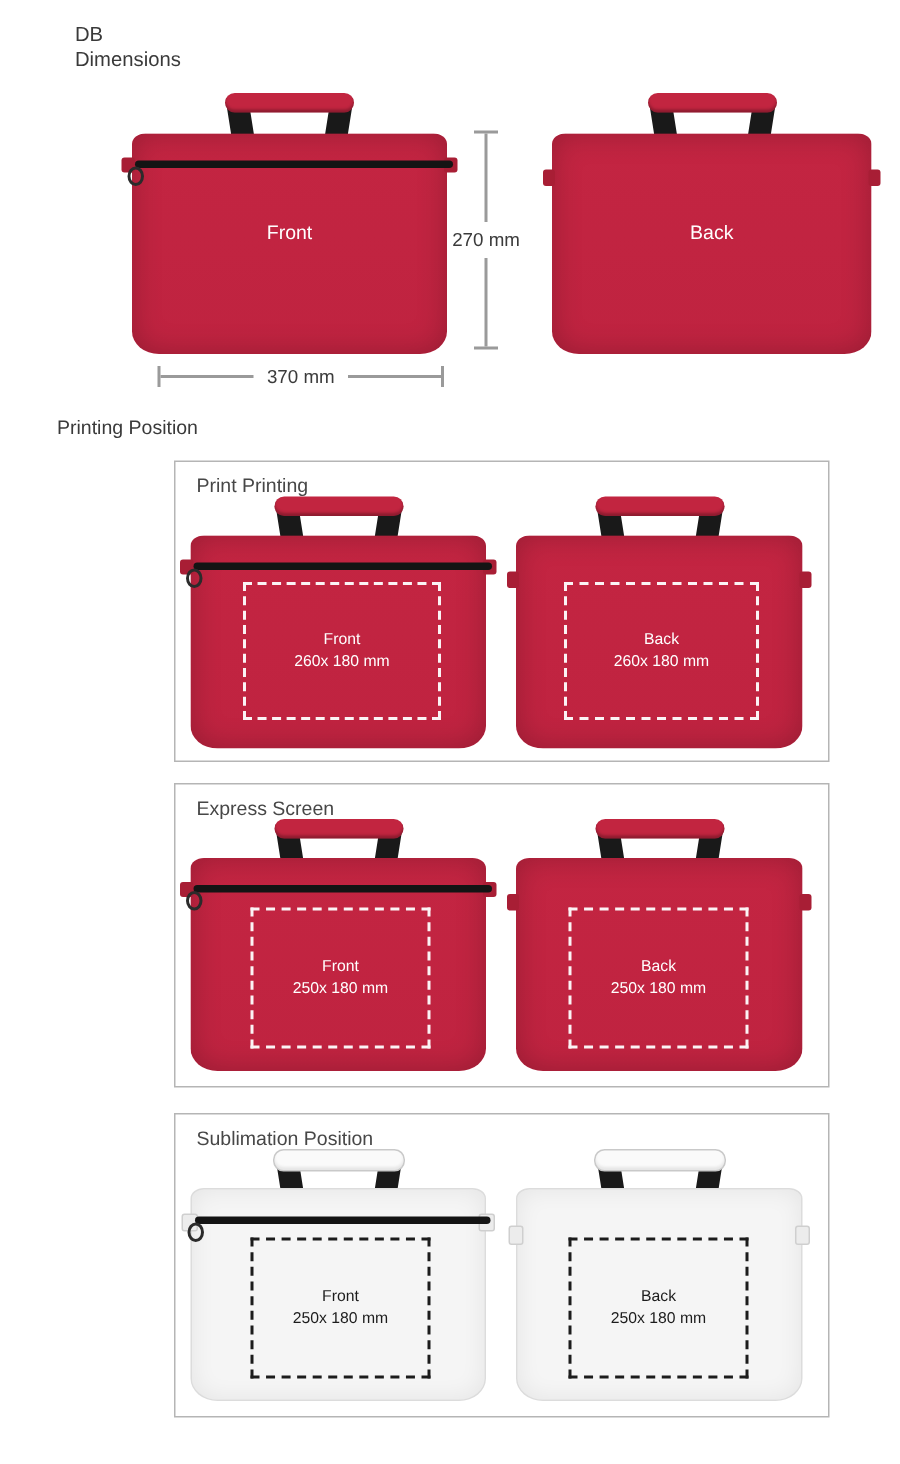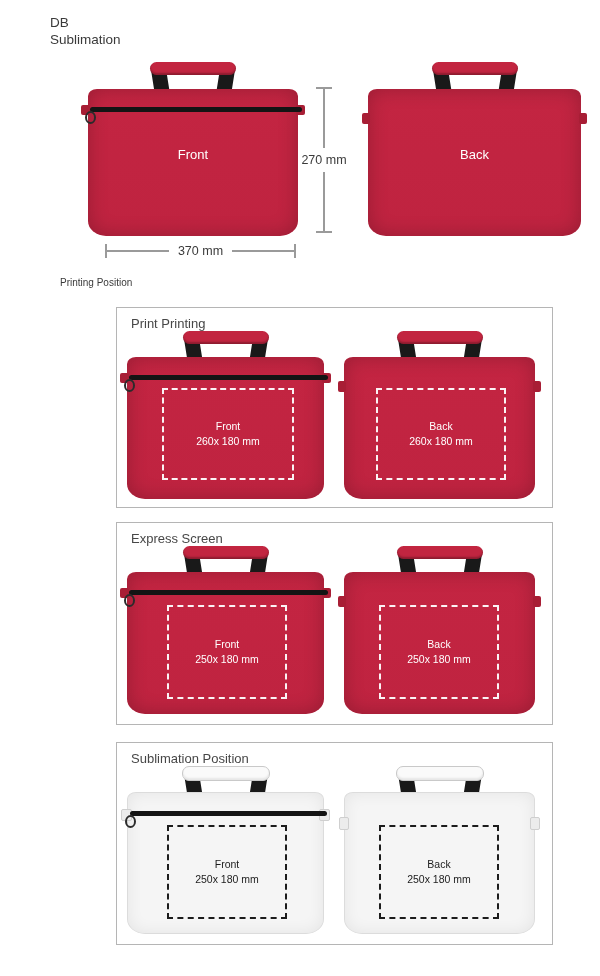--- a/index.html
+++ b/index.html
@@ -3,21 +3,21 @@
 <meta charset="utf-8">
 <style>
   html,body { margin:0; padding:0; background:#ffffff; }
   .canvas {
     position:relative; width:600px; height:976px; background:#ffffff;
     font-family:"Liberation Sans", sans-serif; color:#3d3d3d; overflow:hidden;margin-left:28px;
   }
 
   
   .doc-header { position:absolute; left:22px; top:14px; font-size:13.5px; line-height:17px; color:#3a3a3a; }
-  .pp-heading { position:absolute; left:32px; top:277px; font-size:10px; color:#3a3a3a; }
+  .pp-heading { position:absolute; left:10px; top:277px; font-size:13px; color:#3a3a3a; }
 
   
   .bag { position:absolute; }
   .handle { position:absolute; top:0; left:50%; transform:translateX(-50%); width:100px; height:42px; }
   .strap { position:absolute; top:2px; width:15px; height:36px; background:#191919; border-radius:2px; }
   .strap.l { left:10px; transform:rotate(-9deg); }
   .strap.r { right:10px; transform:rotate(9deg); }
   .grip { position:absolute; top:0; left:50%; transform:translateX(-50%); width:86px; height:13px; border-radius:7px; }
   .red .grip { background:#c22540; box-shadow:inset 0 -2px 2px rgba(0,0,0,.28); }
   .white .grip { background:#fafafa; border:1px solid #c9c9c9; box-shadow:inset 0 -2px 2px rgba(0,0,0,.08); }
@@ -82,21 +82,21 @@
   .box2 .pb-front .print-area, .box3 .pb-front .print-area { left:40px; top:59px; width:116px; height:90px; }
   .box2 .pb-back  .print-area, .box3 .pb-back  .print-area { left:35px; top:59px; width:116px; height:90px; }
 </style>
 </head>
 <body>
 
 <div class="canvas">
 
   <div class="doc-header">
     <div>DB</div>
-    <div>Sublimation</div>
+    <div>Dimensions</div>
   </div>
 
   <div class="bag red dimbag bag-dim-front">
     <div class="handle">
       <span class="strap l"></span>
       <span class="strap r"></span>
       <span class="grip"></span>
     </div>
     <div class="body">
       <span class="end-tab lt"></span>

